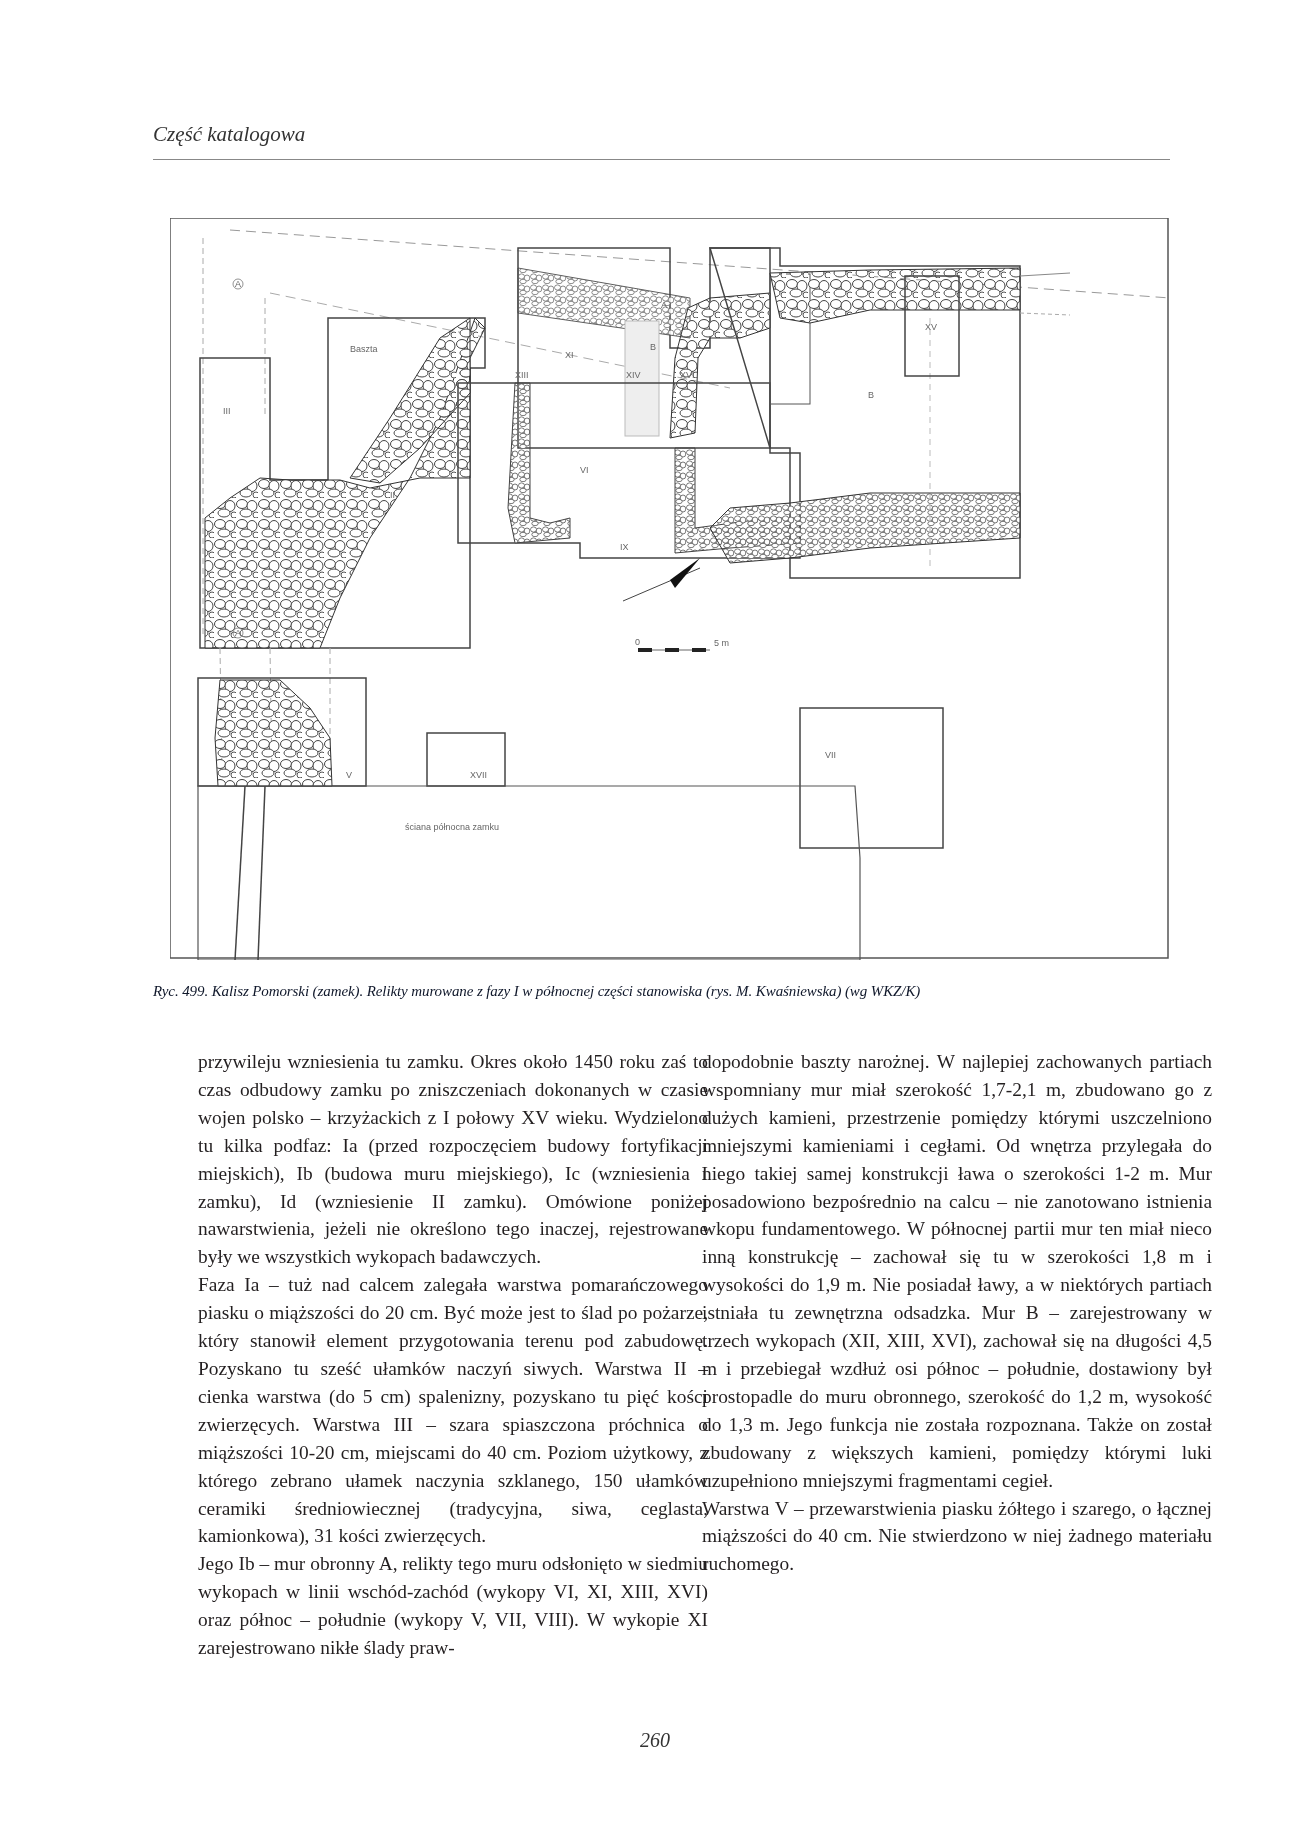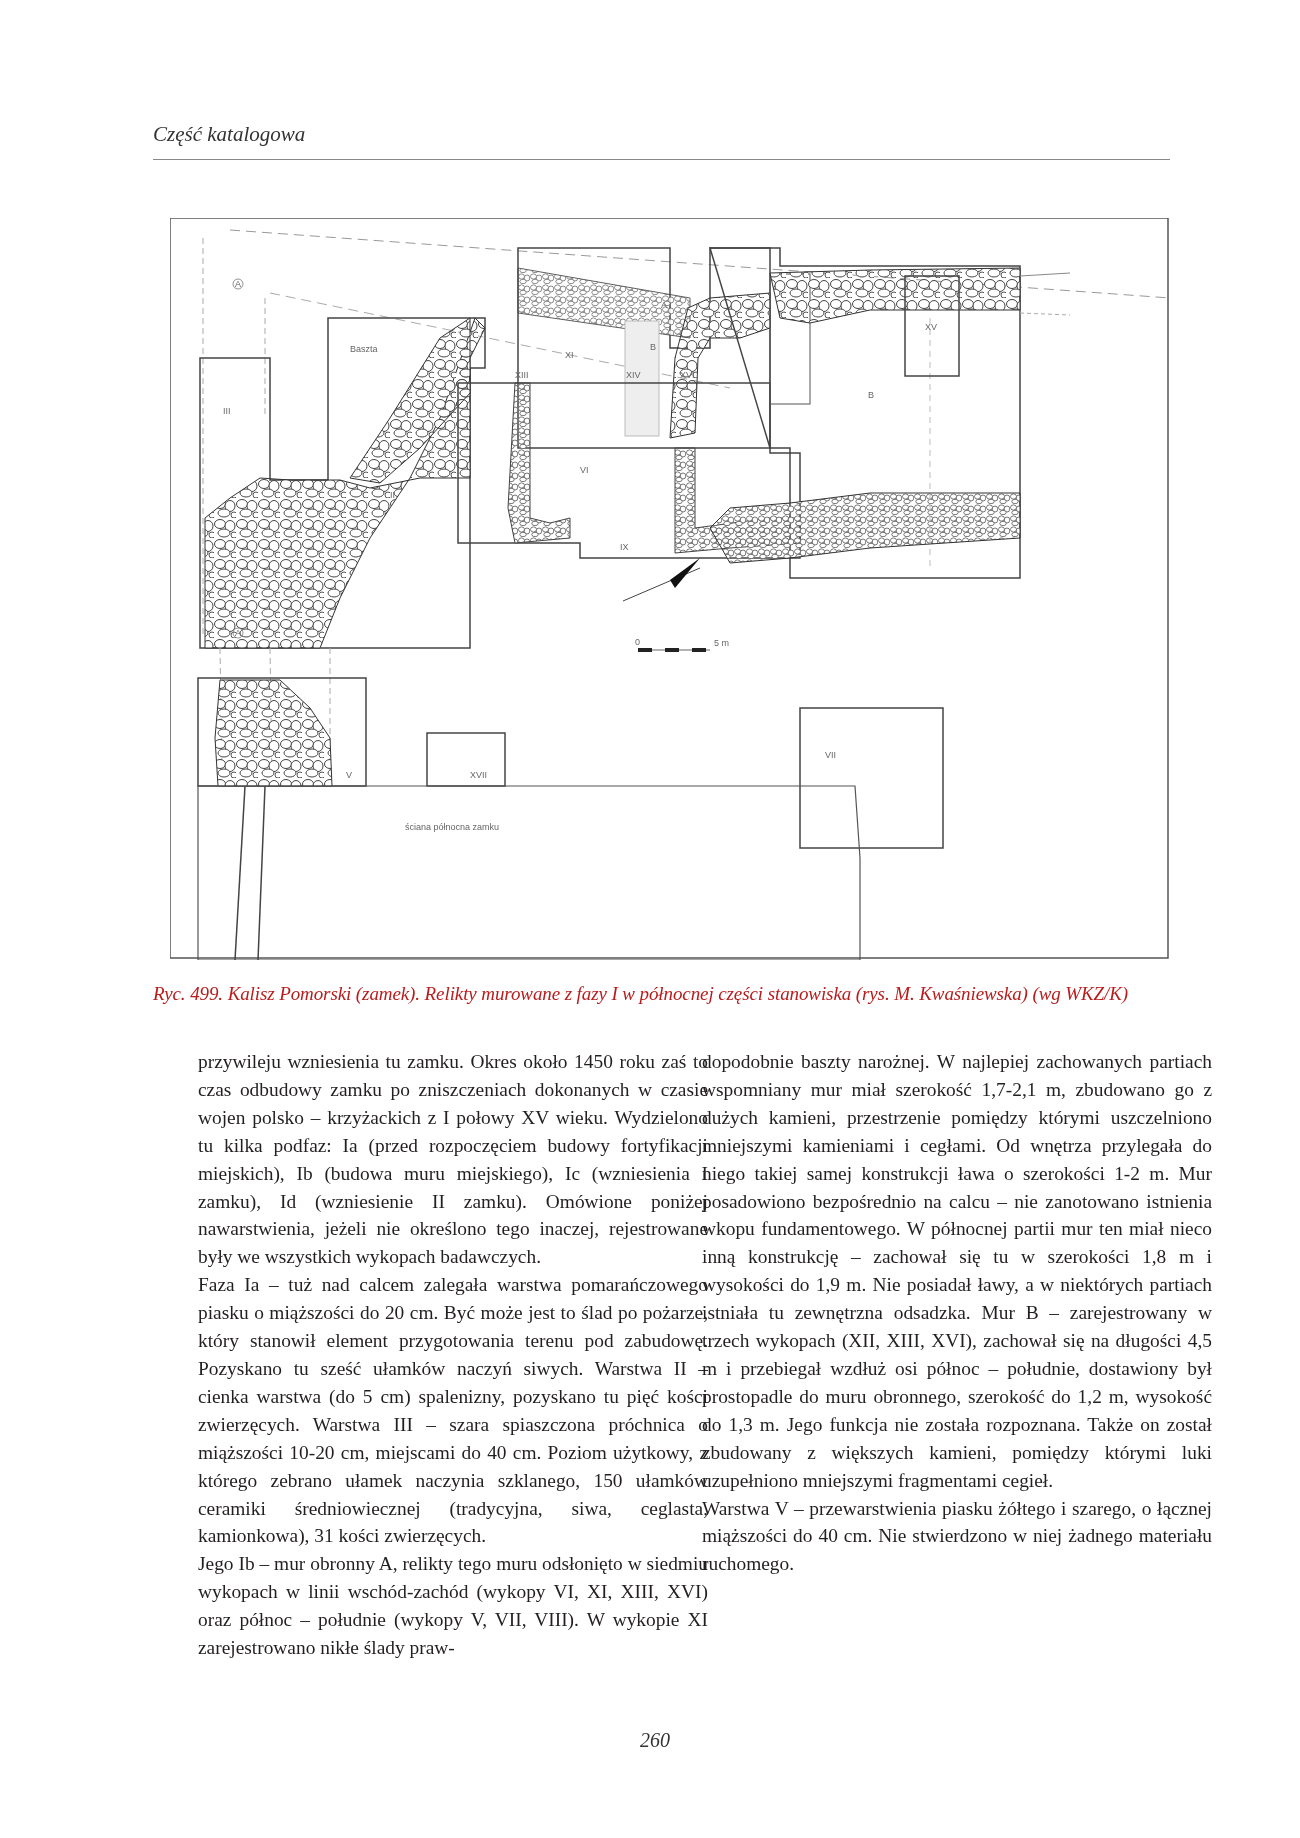--- a/index.html
+++ b/index.html
@@ -1,21 +1,21 @@
 <!DOCTYPE html>
 <html><head>
 <meta charset="utf-8">
 <style>
   html, body { margin:0; padding:0; background:#ffffff; }
   body { width:1300px; height:1838px; position:relative; overflow:hidden; font-family:"DejaVu Serif", "Liberation Serif", serif; color:#231f20; }
   .running-head { position:absolute; left:153px; top:122px; font-family:"Liberation Serif", serif; font-style:italic; font-size:21px; color:#333; }
   .head-rule { position:absolute; left:153px; top:159px; width:1017px; height:1px; background:#888; }
   .figure { position:absolute; left:170px; top:218px; width:1000px; height:742px; }
   .figure svg { width:100%; height:100%; display:block; }
-  .caption { position:absolute; left:153px; top:983px; font-family:"Liberation Serif", serif; font-style:italic; font-size:19px; color:#b91c1c; letter-spacing:-0.1px; }
+  .caption { position:absolute; left:153px; top:983px; font-family:"Liberation Serif", serif; font-style:italic; font-size:15px; color:#0f172a; letter-spacing:-0.1px; }
   .col { position:absolute; top:1048px; width:510px; font-family:"Liberation Serif", serif; font-size:19.4px; line-height:27.9px; text-align:justify; color:#231f20; }
   .col p { margin:0; hyphens:manual; }
   .col-left { left:153px;margin-left:45px; }
   .col-right { left:702px; }
   .page-number { position:absolute; left:640px; top:1700px; font-family:"Liberation Serif", serif; font-style:italic; font-size:20px; color:#333;margin-top:29px; }
   .lbl { font-family:"Liberation Sans", sans-serif; font-size:9px; fill:#666; }
 </style>
 </head>
 <body>
 

